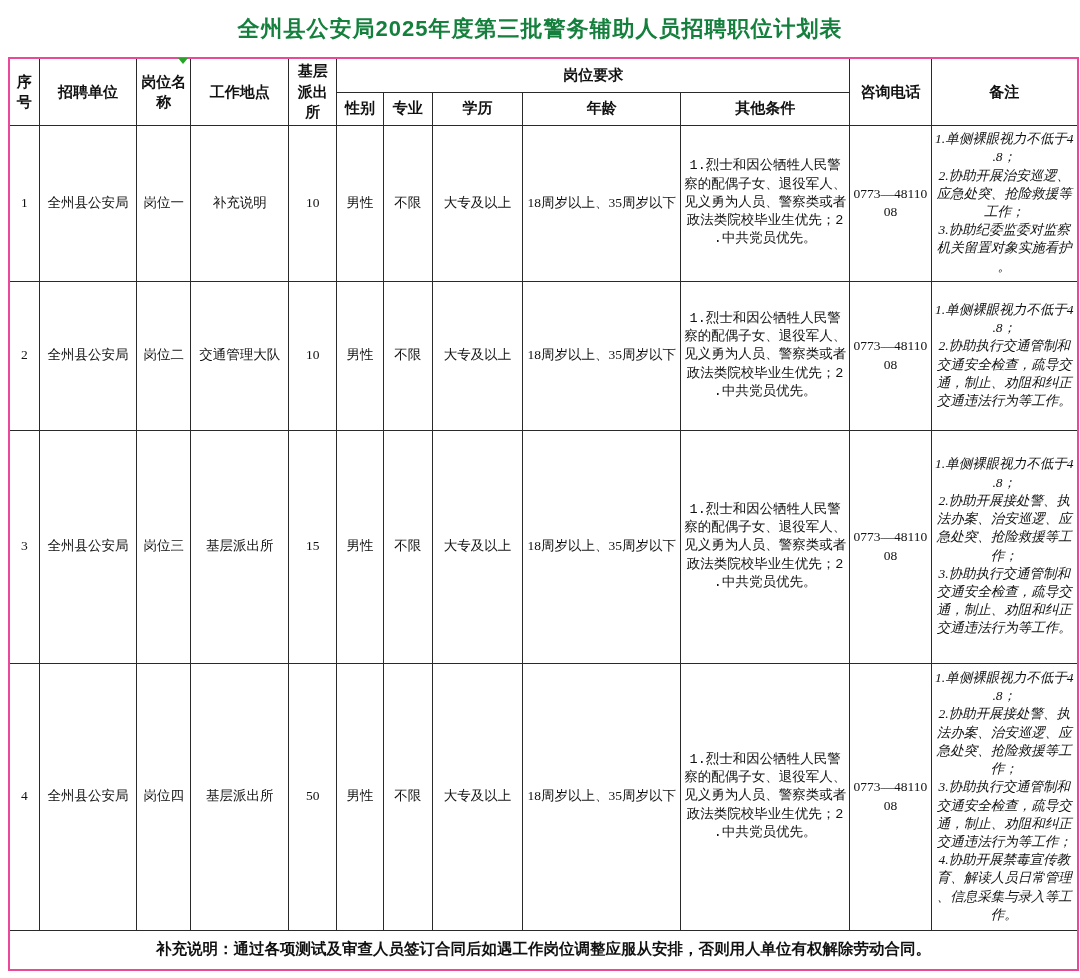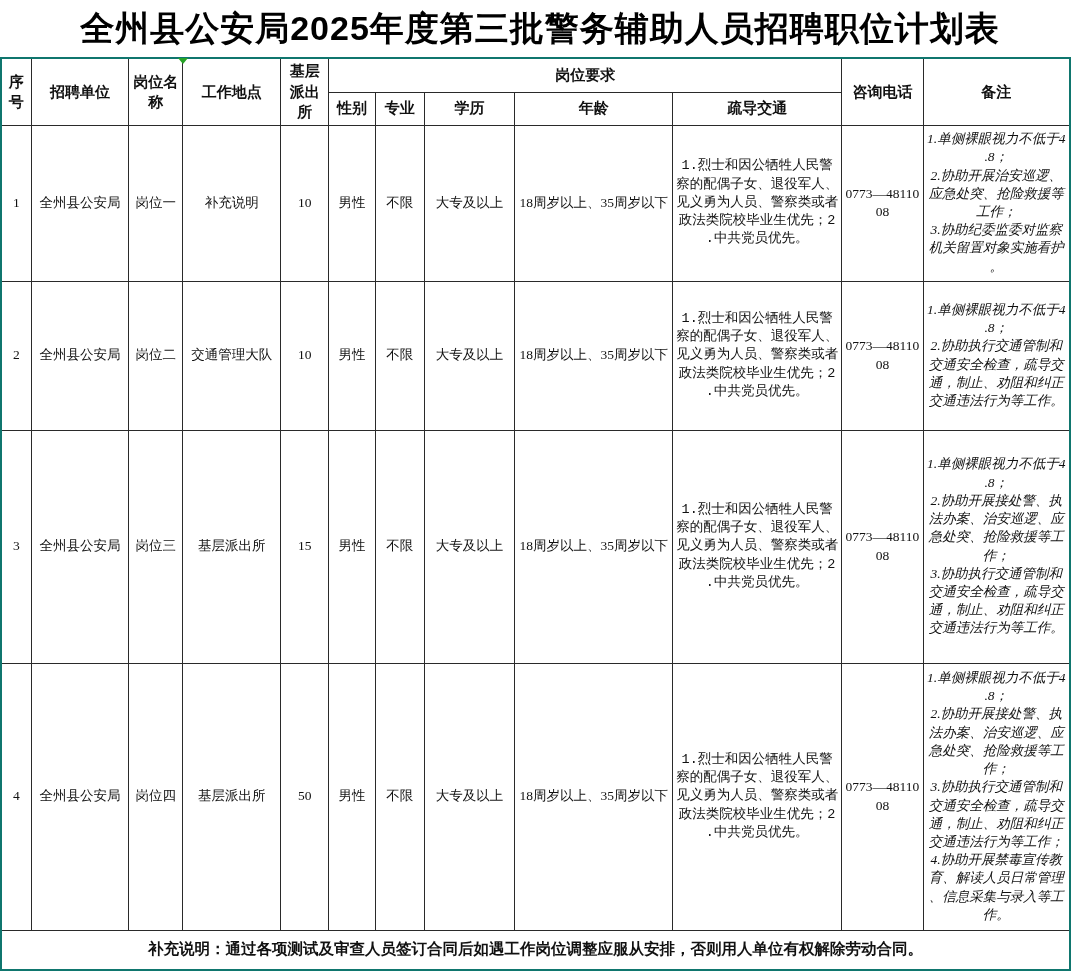--- a/index.html
+++ b/index.html
@@ -4,26 +4,26 @@
 <style>
   html,body{margin:0;padding:0;background:#ffffff;}
   body{
     width:1080px;height:978px;
     font-family:"Liberation Serif","DejaVu Serif",serif;
     color:#111;position:relative;
   }
   .page-title{
     height:57px;display:flex;align-items:center;justify-content:center;
     font-family:"Liberation Sans","DejaVu Sans",sans-serif;
-    font-weight:900;font-size:34px;letter-spacing:1px;color:#000000;
+    font-weight:900;font-size:22px;letter-spacing:1px;color:#15803d;
   }
   table.plan{
     border-collapse:collapse;table-layout:fixed;
-    margin:0 0;width:1071px;
-    border:2px solid #0f766e;
+    margin:0 8px;width:1071px;
+    border:2px solid #ec4899;
   }
   table.plan th, table.plan td{
     border:1px solid #2a2a2a;
     padding:2px 3px;
     vertical-align:middle;
     text-align:center;
     font-size:13.5px;
     line-height:1.35;
     overflow:hidden;
     word-break:break-all;
@@ -91,21 +91,21 @@
       <th rowspan="2">基层派出所</th>
       <th colspan="5">岗位要求</th>
       <th rowspan="2">咨询电话</th>
       <th rowspan="2">备注</th>
     </tr>
     <tr style="height:33px">
       <th>性别</th>
       <th>专业</th>
       <th>学历</th>
       <th>年龄</th>
-      <th>疏导交通</th>
+      <th>其他条件</th>
     </tr>
   </thead>
   <tbody>
     <tr style="height:156px">
       <td>1</td>
       <td>全州县公安局</td>
       <td>岗位一</td>
       <td>补充说明</td>
       <td>10</td>
       <td>男性</td>

